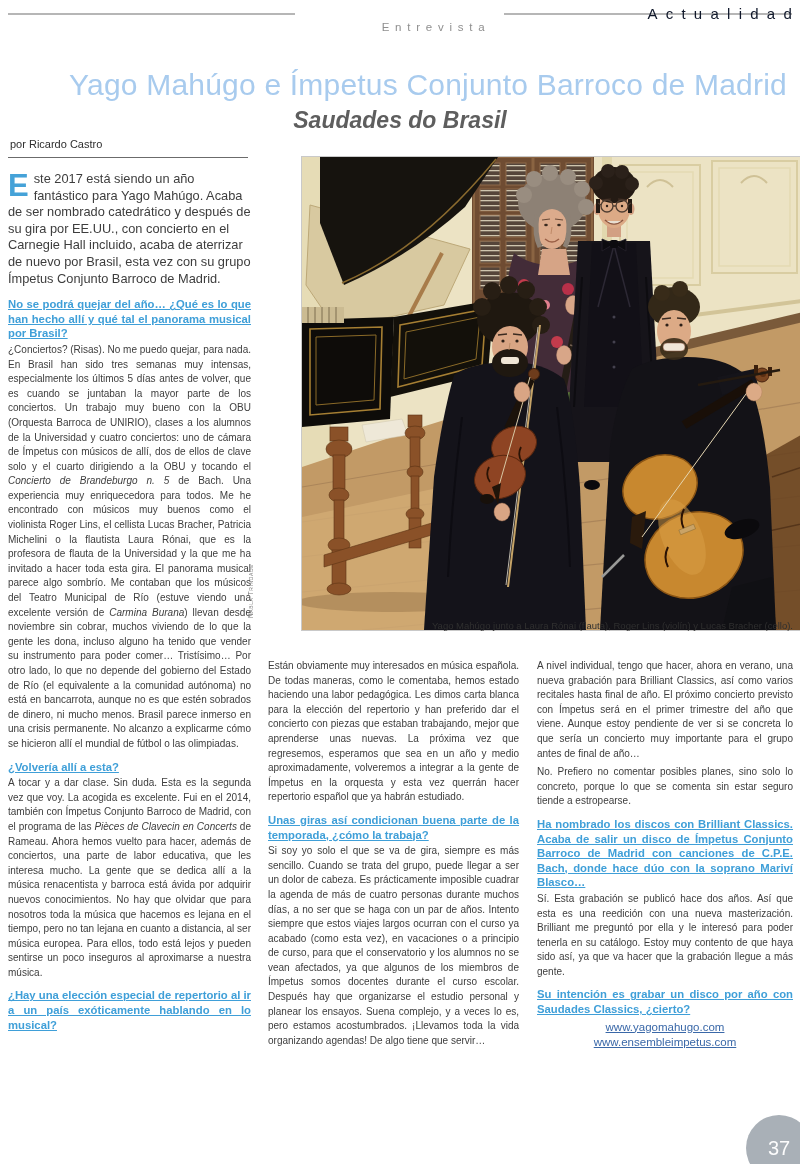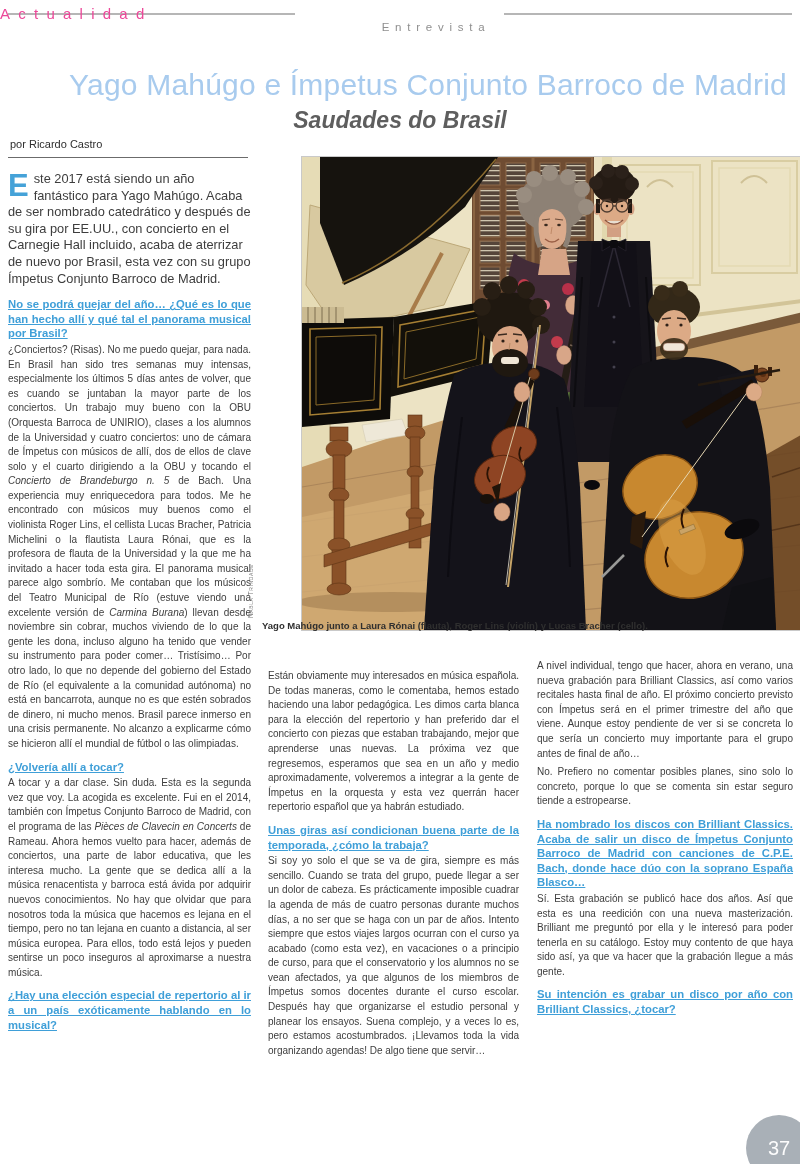--- a/index.html
+++ b/index.html
@@ -1,53 +1,53 @@
 <!DOCTYPE html>
 <html lang="es"><head>
 <meta charset="utf-8">
 <style>
   html,body{margin:0;padding:0;}
   body{
     width:800px;height:1164px;position:relative;overflow:hidden;background:#ffffff;
     font-family:"Liberation Sans", sans-serif;-webkit-font-smoothing:antialiased;
   }
   
-  .kicker{position:absolute;top:5px;left:0;width:100%;text-align:left;
-    font-size:15px;letter-spacing:.55em;color:#ec4899;font-weight:400;}
+  .kicker{position:absolute;top:5px;left:0;width:100%;text-align:right;
+    font-size:15px;letter-spacing:.55em;color:#0f172a;font-weight:400;}
   .kicker2{position:absolute;top:21px;left:16px;width:100%;text-align:center;
     font-size:11.5px;letter-spacing:.5em;color:#8f8f8f;padding-left:20px;}
   .hrule{position:absolute;top:13px;height:2px;background:#b6b6b6;}
   .hrule.left{left:8px;width:287px;}
   .hrule.right{left:504px;width:288px;}
   .title{position:absolute;top:48px;left:0;width:100%;text-align:center;
     font-size:30px;font-weight:400;color:#a8cbee;letter-spacing:.2px;padding-left:28px;}
   .subtitle{position:absolute;top:88px;left:0;width:100%;text-align:center;
     font-size:23px;font-style:italic;color:#5e5e5e;}
   .byline{position:absolute;top:138px;left:10px;font-size:11px;color:#2e2e2e;}
   .byline-rule{position:absolute;top:157px;left:8px;width:240px;height:1px;background:#6b6b6b;}
   
   .col{position:absolute;}
   .col1{left:8px;top:171px;width:243px;}
-  .col2{left:268px;top:659px;width:251px;margin-top:10px;}
+  .col2{left:268px;top:659px;width:251px;}
   .col3{left:537px;top:659px;width:256px;}
   p{margin:0;}
   .body{font-size:10px;line-height:14.6px;text-align:justify;color:#3d3d3d;margin:0 0 4px 0;}
   .qhead{font-size:11.3px;line-height:14.6px;font-weight:bold;color:#3f9fd8;
     text-align:justify;margin:8px 0 2px 0;text-decoration:underline;}
   .intro{font-size:12.8px;line-height:16.6px;color:#3d3d3d;text-align:left;margin:0 0 10px 0;}
   .dropcap{float:left;font-size:31px;line-height:26px;font-weight:bold;color:#45a2d8;
     margin:2px 5px 0 0;}
   .links{margin-top:3px;text-align:center;}
   .links a{display:block;color:#3a68a8;text-decoration:underline;font-size:11.5px;line-height:15px;}
   
   .photo{position:absolute;left:262px;top:141px;width:531px;height:473px;
     outline:1px solid #c9c9c9;background:#ece3c4;}
   .photo svg{display:block;}
-  .caption{position:absolute;left:262px;top:620px;width:531px;text-align:left;
-    font-size:9.5px;font-weight:bold;color:#2f2f2f;}
+  .caption{position:absolute;left:262px;top:620px;width:531px;text-align:right;
+    font-size:9.5px;font-weight:normal;color:#2f2f2f;}
   .credit{position:absolute;left:247px;top:538px;width:11px;height:80px;
     writing-mode:vertical-rl;transform:rotate(180deg);font-size:6.5px;
     letter-spacing:.6px;color:#777;font-variant:small-caps;white-space:nowrap;}
   
   .pagenum{position:absolute;left:746px;top:1115px;width:66px;height:66px;border-radius:50%;
     background:#a9b0b7;display:flex;align-items:center;justify-content:center;
     color:#fcfcfc;font-size:20px;}
 </style>
 </head>
 <body>
@@ -58,21 +58,21 @@
 <div class="kicker2">Entrevista</div>
 <h1 class="title">Yago Mahúgo e Ímpetus Conjunto Barroco de Madrid</h1>
 <h2 class="subtitle">Saudades do Brasil</h2>
 <div class="byline">por Ricardo Castro</div>
 <div class="byline-rule"></div>
 
 <div class="col col1">
   <p class="intro"><span class="dropcap">E</span><span>ste 2017 está siendo un año fantástico para Yago Mahúgo. Acaba de ser nombrado catedrático y después de su gira por EE.UU., con concierto en el Carnegie Hall incluido, acaba de aterrizar de nuevo por Brasil, esta vez con su grupo Ímpetus Conjunto Barroco de Madrid.</span></p>
   <p class="qhead">No se podrá quejar del año… ¿Qué es lo que han hecho allí y qué tal el panorama musical por Brasil?</p>
   <p class="body">¿Conciertos? (Risas). No me puedo quejar, para nada. En Brasil han sido tres semanas muy intensas, especialmente los últimos 5 días antes de volver, que es cuando se juntaban la mayor parte de los conciertos. Un trabajo muy bueno con la OBU (Orquesta Barroca de UNIRIO), clases a los alumnos de la Universidad y cuatro conciertos: uno de cámara de Ímpetus con músicos de allí, dos de ellos de clave solo y el cuarto dirigiendo a la OBU y tocando el <i>Concierto de Brandeburgo n. 5</i> de Bach. Una experiencia muy enriquecedora para todos. Me he encontrado con músicos muy buenos como el violinista Roger Lins, el cellista Lucas Bracher, Patricia Michelini o la flautista Laura Rónai, que es la profesora de flauta de la Universidad y la que me ha invitado a hacer toda esta gira. El panorama musical parece algo sombrío. Me contaban que los músicos del Teatro Municipal de Río (estuve viendo una excelente versión de <i>Carmina Burana</i>) llevan desde noviembre sin cobrar, muchos viviendo de lo que la gente les dona, incluso alguno ha tenido que vender su instrumento para poder comer… Tristísimo… Por otro lado, lo que no depende del gobierno del Estado de Río (el equivalente a la comunidad autónoma) no está en bancarrota, aunque no es que estén sobrados de dinero, ni mucho menos. Brasil parece inmerso en una crisis permanente. No alcanzo a explicarme cómo se hicieron allí el mundial de fútbol o las olimpiadas.</p>
-  <p class="qhead">¿Volvería allí a tocar?</p>
+  <p class="qhead">¿Volvería allí a esta?</p>
   <p class="body">A tocar y a dar clase. Sin duda. Esta es la segunda vez que voy. La acogida es excelente. Fui en el 2014, también con Ímpetus Conjunto Barroco de Madrid, con el programa de las <i>Pièces de Clavecin en Concerts</i> de Rameau. Ahora hemos vuelto para hacer, además de conciertos, una parte de labor educativa, que les interesa mucho. La gente que se dedica allí a la música renacentista y barroca está ávida por adquirir nuevos conocimientos. No hay que olvidar que para nosotros toda la música que hacemos es lejana en el tiempo, pero no tan lejana en cuanto a distancia, al ser música europea. Para ellos, todo está lejos y pueden sentirse un poco inseguros al aproximarse a nuestra música.</p>
   <p class="qhead">¿Hay una elección especial de repertorio al ir a un país exóticamente hablando en lo musical?</p>
 </div>
 
 <figure class="photo">
   <svg width="531" height="473" viewBox="0 0 531 473" xmlns="http://www.w3.org/2000/svg">
     <defs>
       <pattern id="slats" width="8" height="5" patternUnits="userSpaceOnUse">
         <rect width="8" height="5" fill="#55453a"></rect>
         <rect y="3" width="8" height="1.3" fill="#cfc5ae"></rect>
@@ -321,20 +321,24 @@
 
 <div class="col col2">
   <p class="body">Están obviamente muy interesados en música española. De todas maneras, como le comentaba, hemos estado haciendo una labor pedagógica. Les dimos carta blanca para la elección del repertorio y han preferido dar el concierto con piezas que estaban trabajando, mejor que aprenderse unas nuevas. La próxima vez que regresemos, esperamos que sea en un año y medio aproximadamente, volveremos a integrar a la gente de Ímpetus en la orquesta y esta vez querrán hacer repertorio español que ya habrán estudiado.</p>
   <p class="qhead">Unas giras así condicionan buena parte de la temporada, ¿cómo la trabaja?</p>
   <p class="body">Si soy yo solo el que se va de gira, siempre es más sencillo. Cuando se trata del grupo, puede llegar a ser un dolor de cabeza. Es prácticamente imposible cuadrar la agenda de más de cuatro personas durante muchos días, a no ser que se haga con un par de años. Intento siempre que estos viajes largos ocurran con el curso ya acabado (como esta vez), en vacaciones o a principio de curso, para que el conservatorio y los alumnos no se vean afectados, ya que algunos de los miembros de Ímpetus somos docentes durante el curso escolar. Después hay que organizarse el estudio personal y planear los ensayos. Suena complejo, y a veces lo es, pero estamos acostumbrados. ¡Llevamos toda la vida organizando agendas! De algo tiene que servir…</p>
 </div>
 
 <div class="col col3">
   <p class="body">A nivel individual, tengo que hacer, ahora en verano, una nueva grabación para Brilliant Classics, así como varios recitales hasta final de año. El próximo concierto previsto con Ímpetus será en el primer trimestre del año que viene. Aunque estoy pendiente de ver si se concreta lo que sería un concierto muy importante para el grupo antes de final de año…</p>
   <p class="body">No. Prefiero no comentar posibles planes, sino solo lo concreto, porque lo que se comenta sin estar seguro tiende a estropearse.</p>
-  <p class="qhead">Ha nombrado los discos con Brilliant Classics. Acaba de salir un disco de Ímpetus Conjunto Barroco de Madrid con canciones de C.P.E. Bach, donde hace dúo con la soprano España Blasco…</p>
+  <p class="qhead">Ha nombrado los discos con Brilliant Classics. Acaba de salir un disco de Ímpetus Conjunto Barroco de Madrid con canciones de C.P.E. Bach, donde hace dúo con la soprano Mariví Blasco…</p>
   <p class="body">Sí. Esta grabación se publicó hace dos años. Así que esta es una reedición con una nueva masterización. Brilliant me preguntó por ella y le interesó para poder tenerla en su catálogo. Estoy muy contento de que haya sido así, ya que va hacer que la grabación llegue a más gente.</p>
-  <p class="qhead">Su intención es grabar un disco por año con Brilliant Classics, ¿tocar?</p>
+  <p class="qhead">Su intención es grabar un disco por año con Saudades Classics, ¿cierto?</p>
+  <div class="links">
+    <a href="#">www.yagomahugo.com</a>
+    <a href="#">www.ensembleimpetus.com</a>
+  </div>
 </div>
 
 <div class="pagenum">
   <span>37</span>
 </div>
 
 </body></html>

